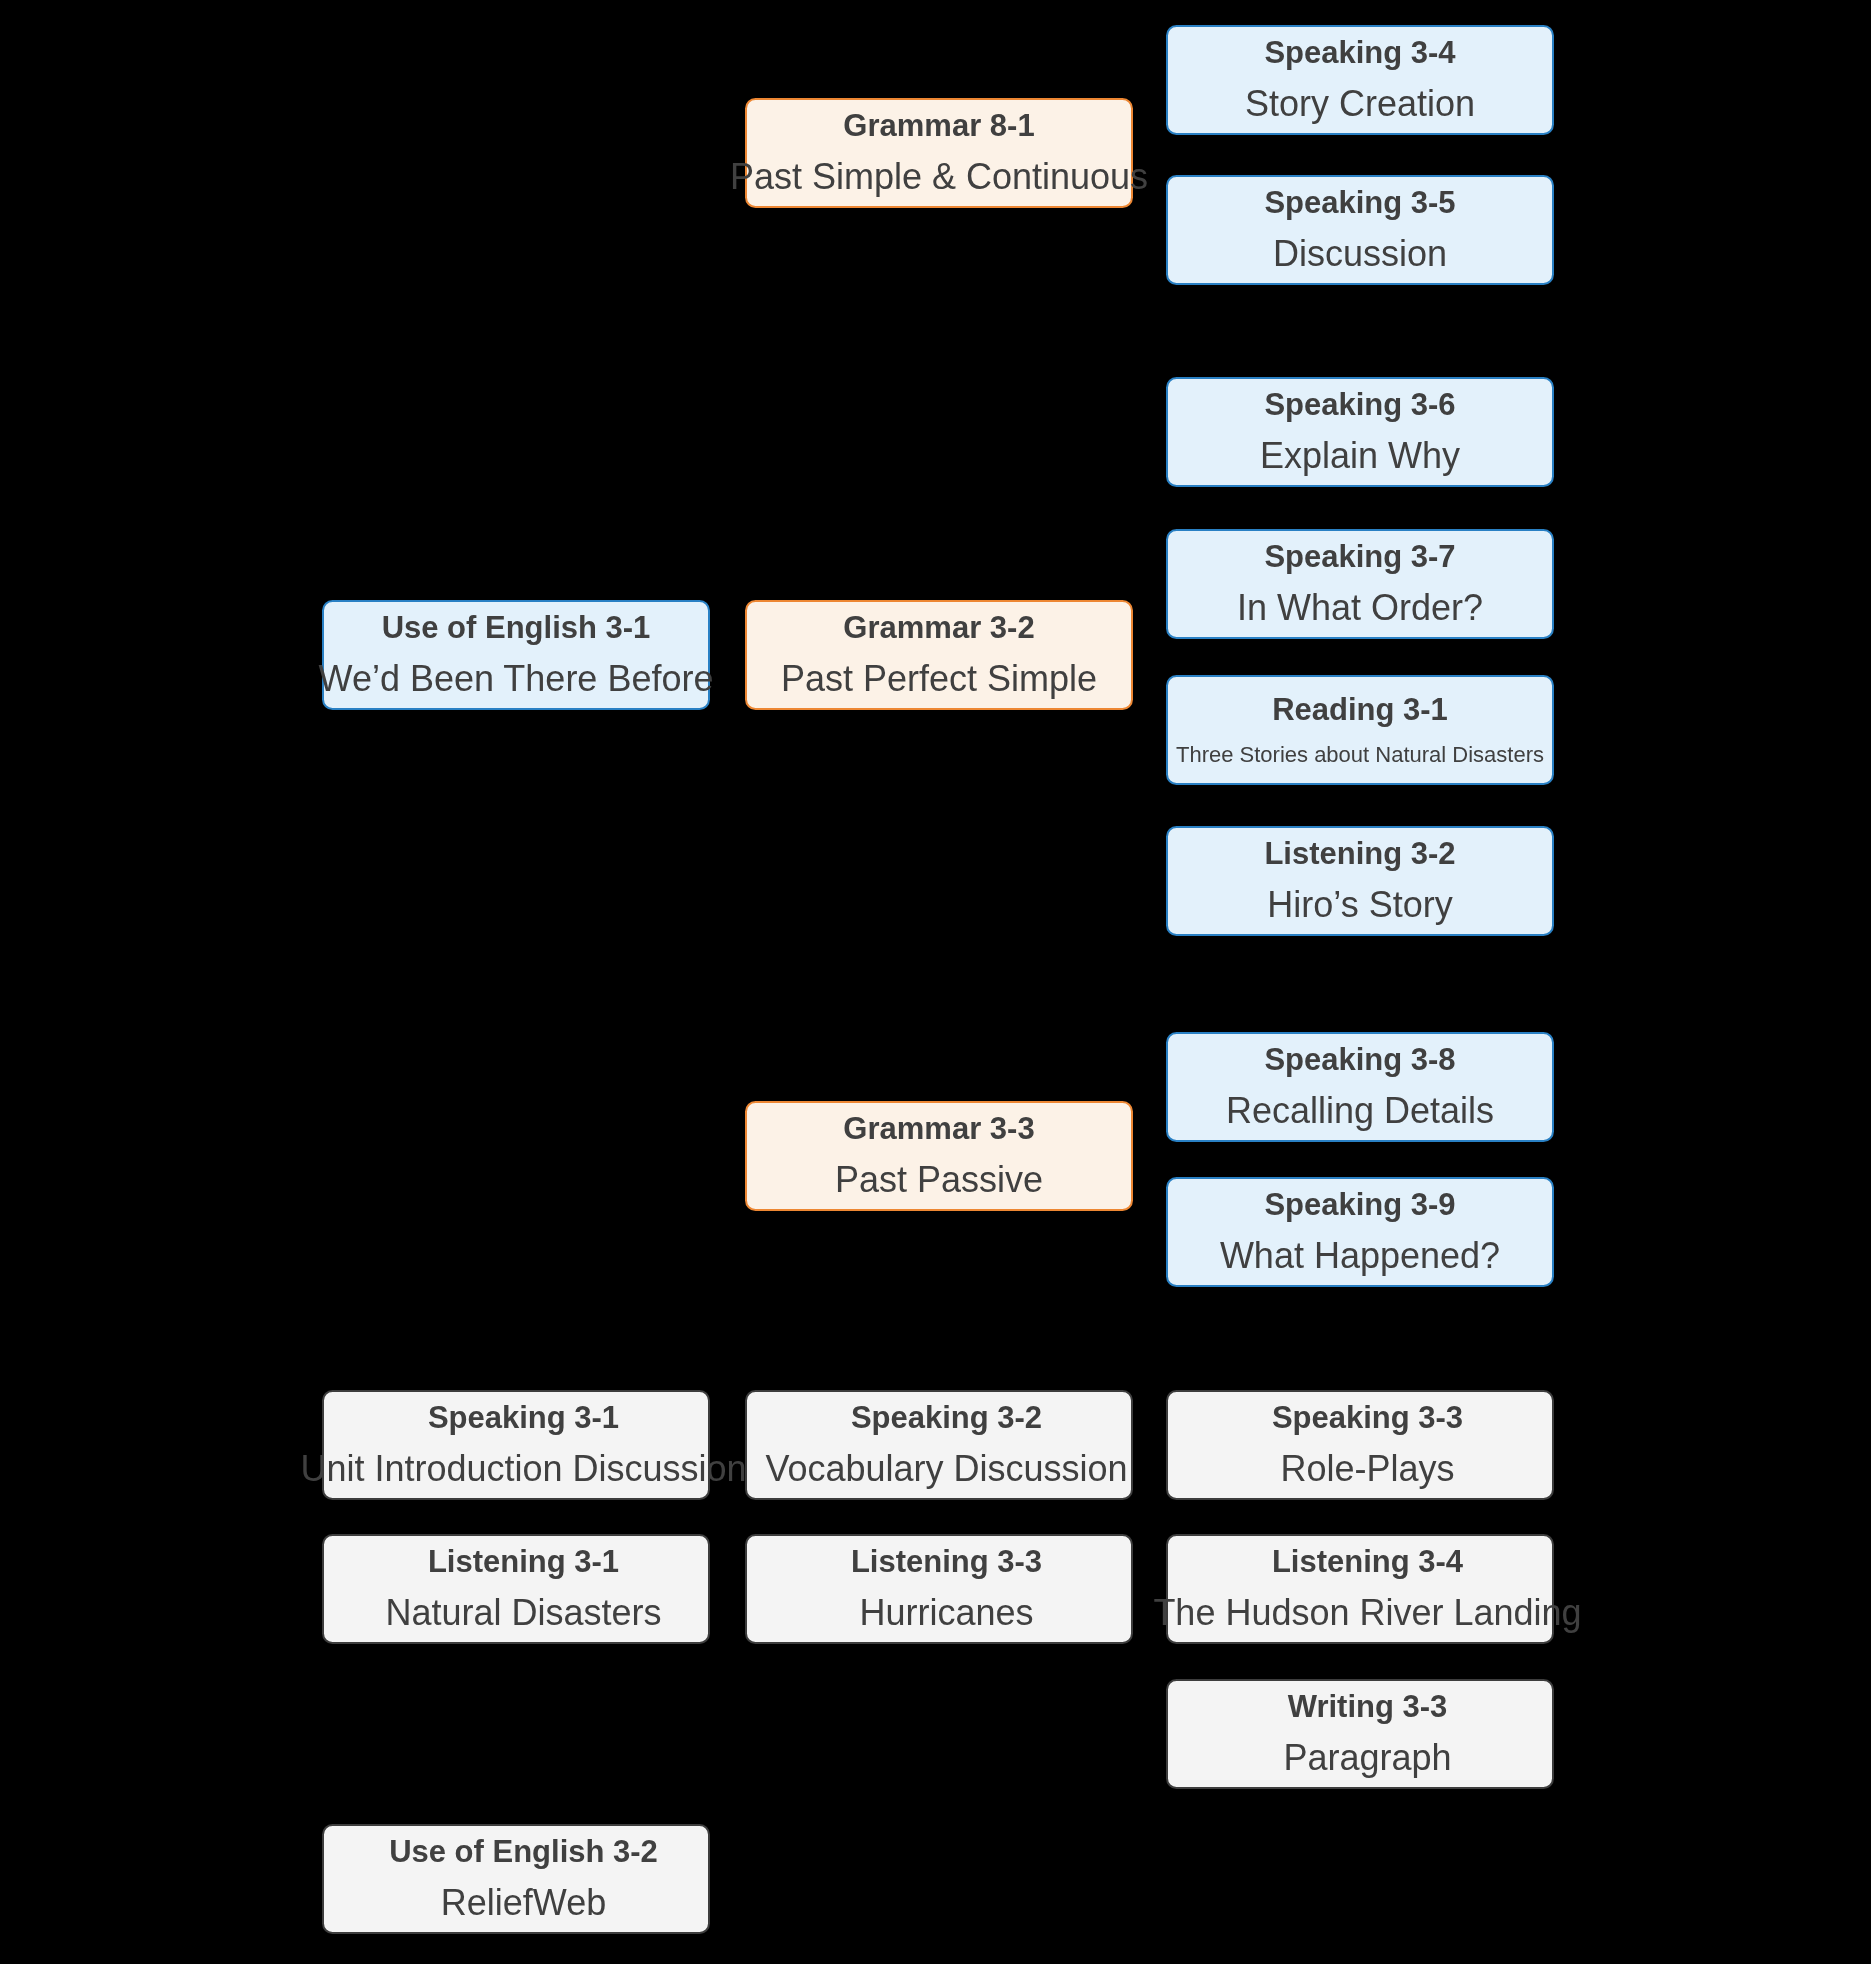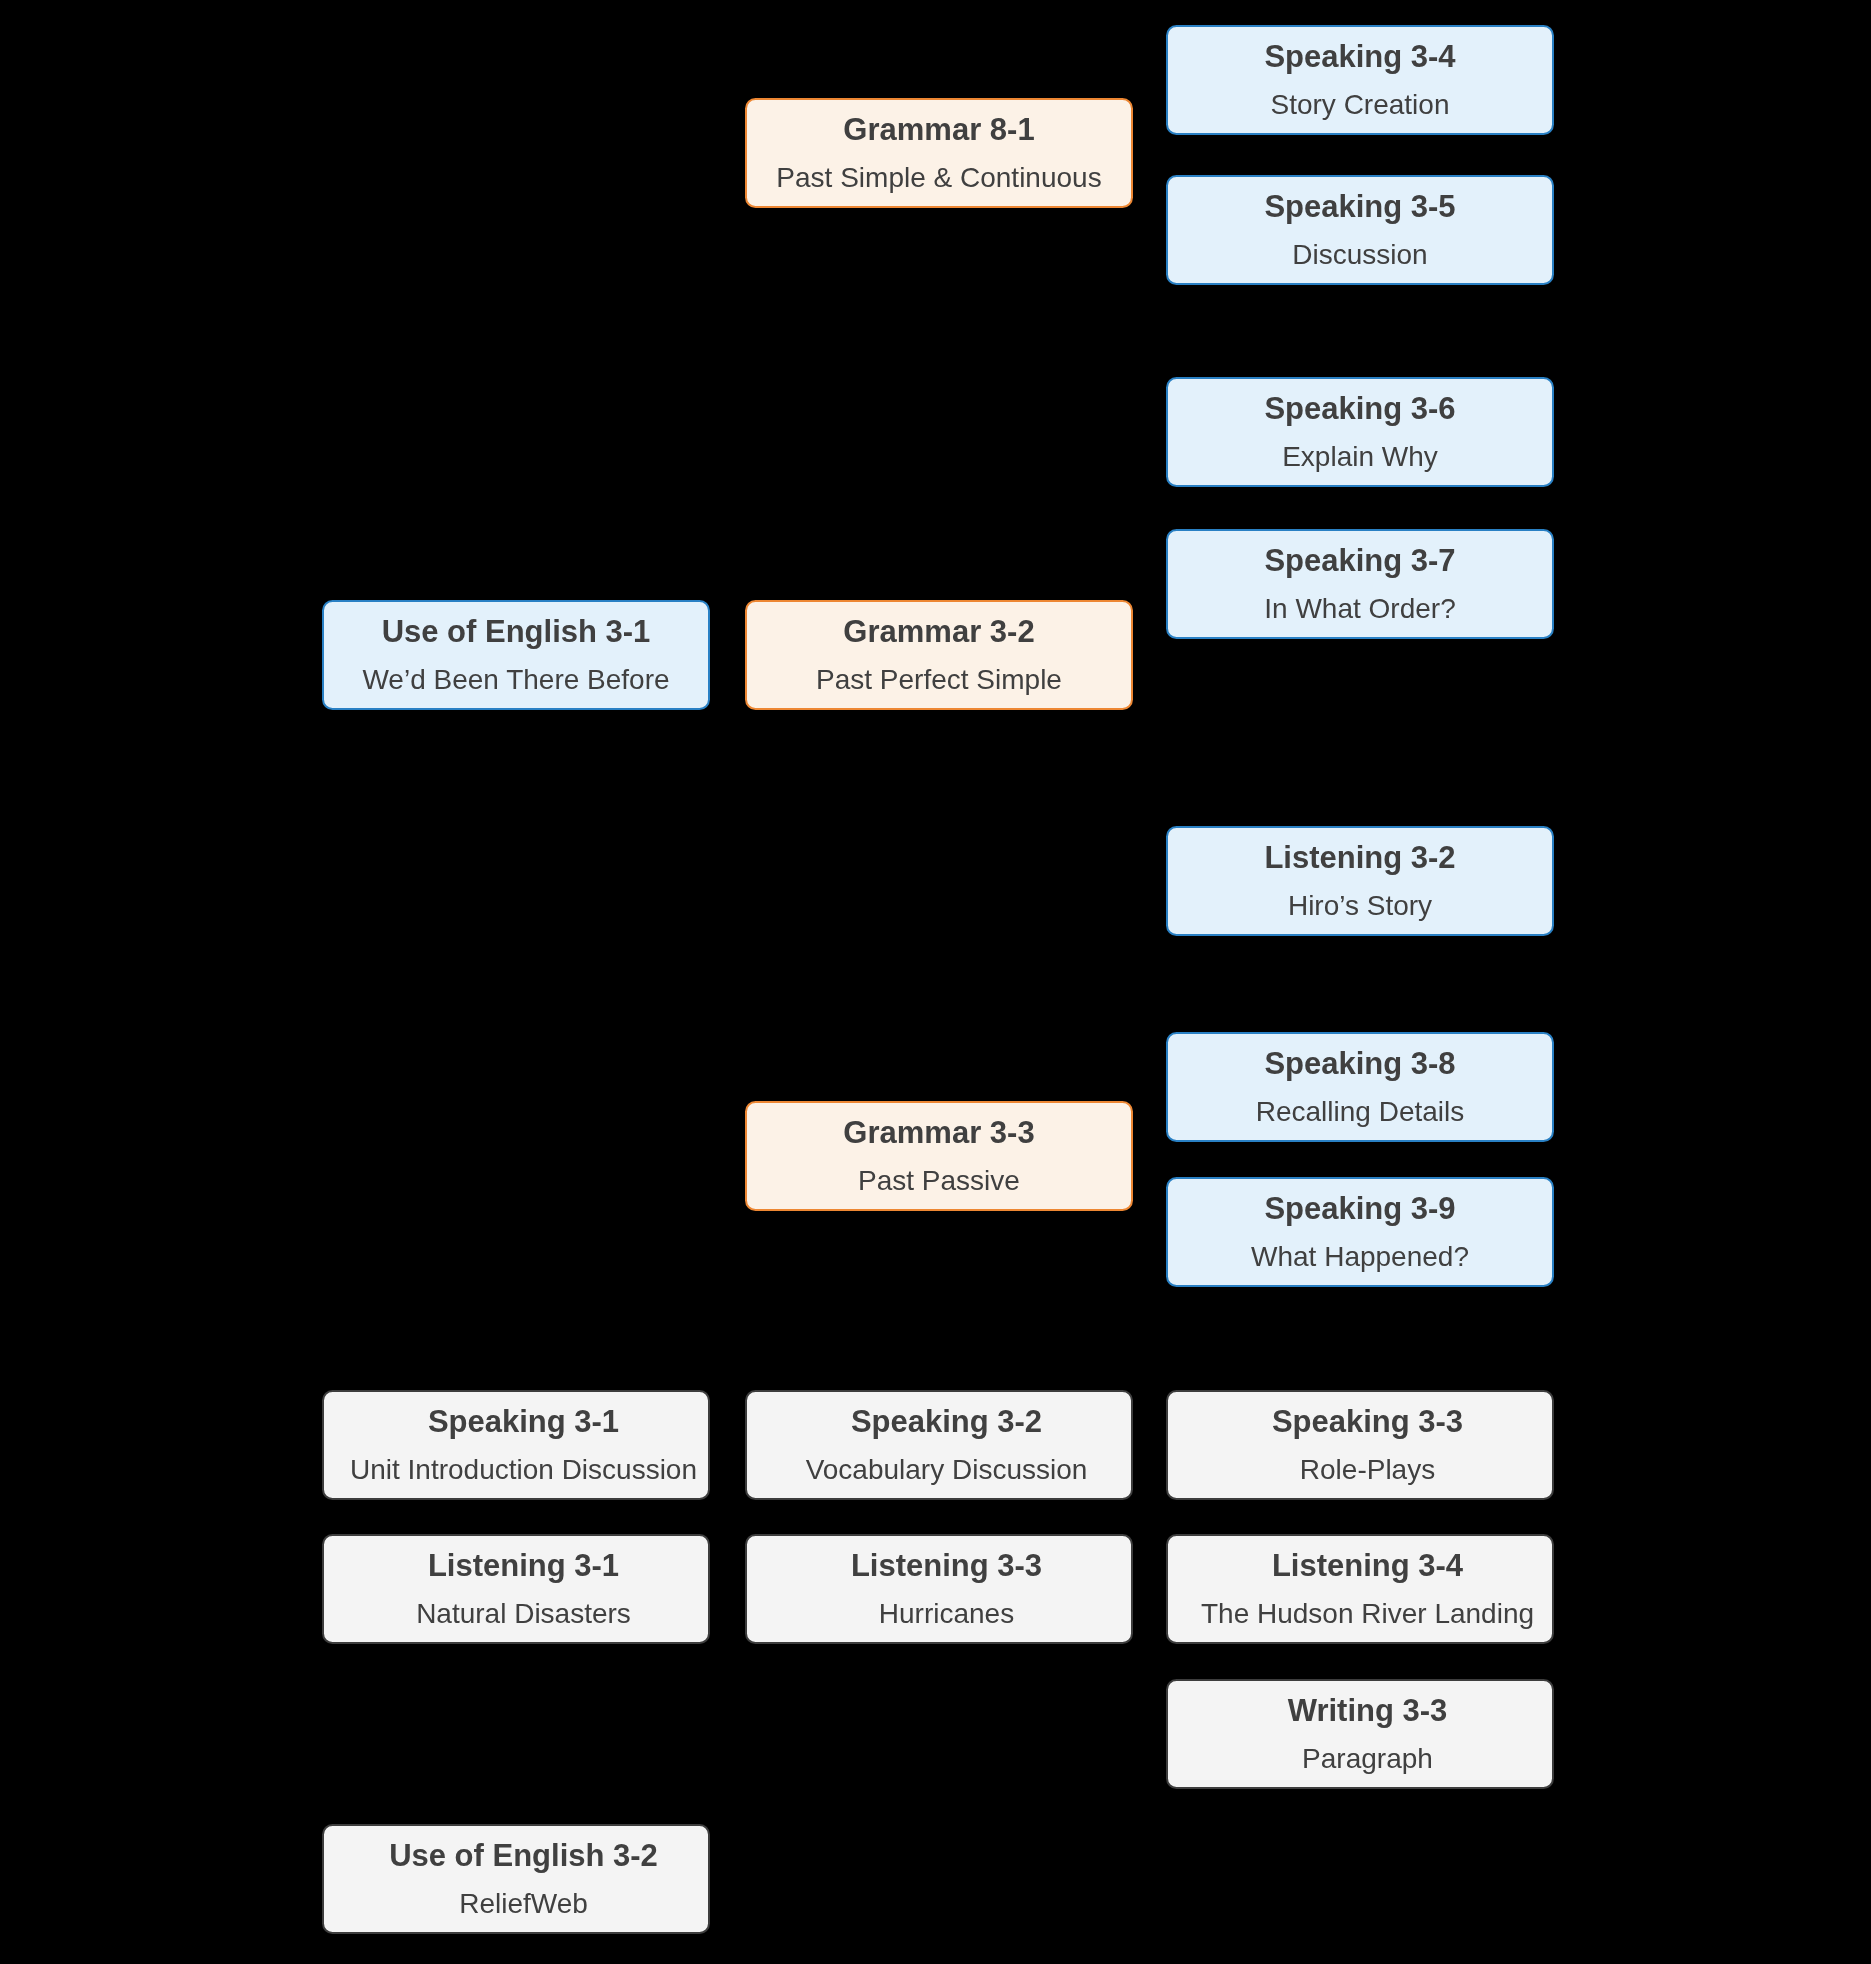--- a/index.html
+++ b/index.html
@@ -34,21 +34,21 @@
   .box.orange { background: var(--orange-fill, #fcf2e7); border-color: var(--orange-border, #ed8733); }
   .box.gray   { background: var(--gray-fill, #f4f4f4);  border-color: var(--gray-border, #3d3d3d); padding-left: 15px; }
   .title {
     font-weight: bold;
     font-size: 31px;
     line-height: 1.05;
     color: var(--text-color, #404040);
     white-space: nowrap;
   }
   .sub {
-    font-size: 28px;
+    font-size: 36px;
     line-height: 1.05;
     color: var(--text-color, #404040);
     white-space: nowrap;
   }
   .sub.small { font-size: 22px; }
 </style>
 </head>
 <body>
 
 <div class="diagram">
@@ -100,20 +100,24 @@
     <div class="sub">Discussion</div>
   </div>
   <div class="box blue" style="left:1166px; top:377px">
     <div class="title">Speaking 3-6</div>
     <div class="sub">Explain Why</div>
   </div>
   <div class="box blue" style="left:1166px; top:529px">
     <div class="title">Speaking 3-7</div>
     <div class="sub">In What Order?</div>
   </div>
+  <div class="box blue" style="left:1166px; top:675px">
+    <div class="title">Reading 3-1</div>
+    <div class="sub small">Three Stories about Natural Disasters</div>
+  </div>
   <div class="box blue" style="left:1166px; top:826px">
     <div class="title">Listening 3-2</div>
     <div class="sub">Hiro’s Story</div>
   </div>
   <div class="box blue" style="left:1166px; top:1032px">
     <div class="title">Speaking 3-8</div>
     <div class="sub">Recalling Details</div>
   </div>
   <div class="box blue" style="left:1166px; top:1177px">
     <div class="title">Speaking 3-9</div>

